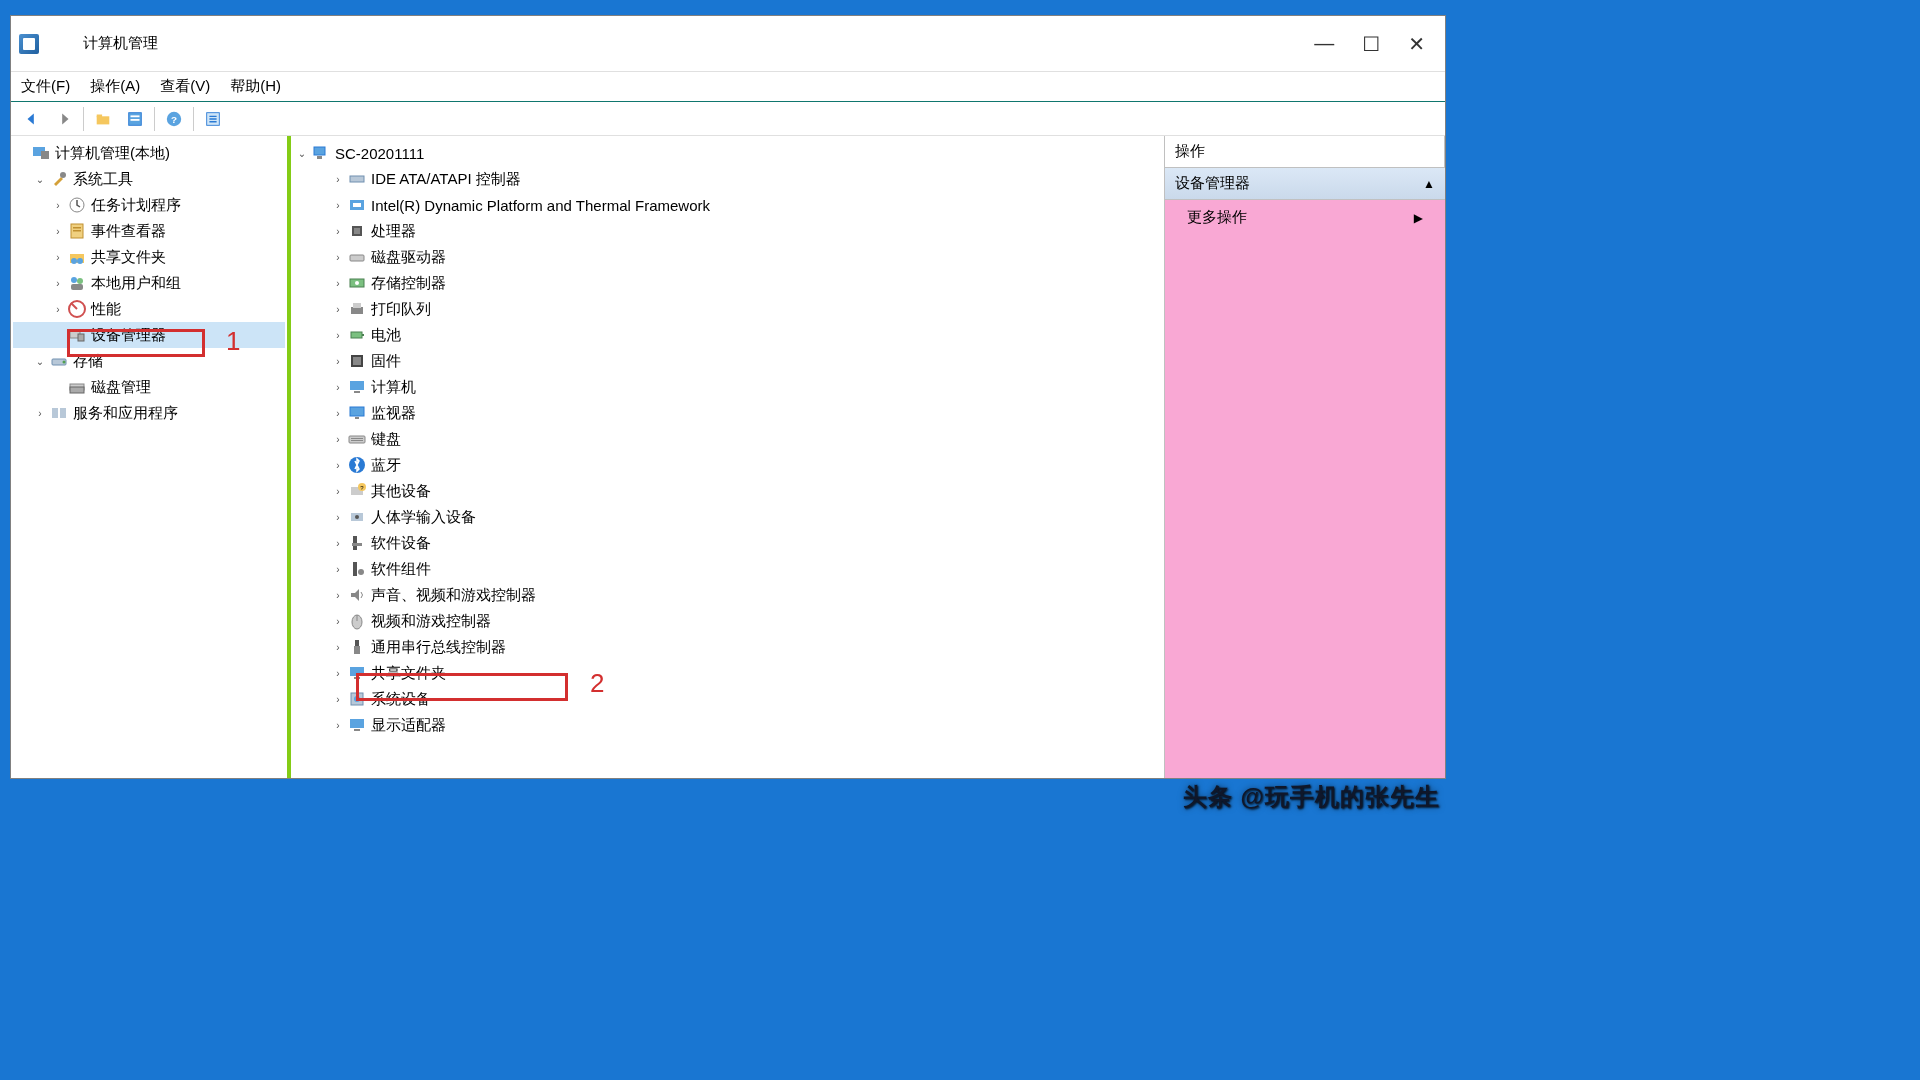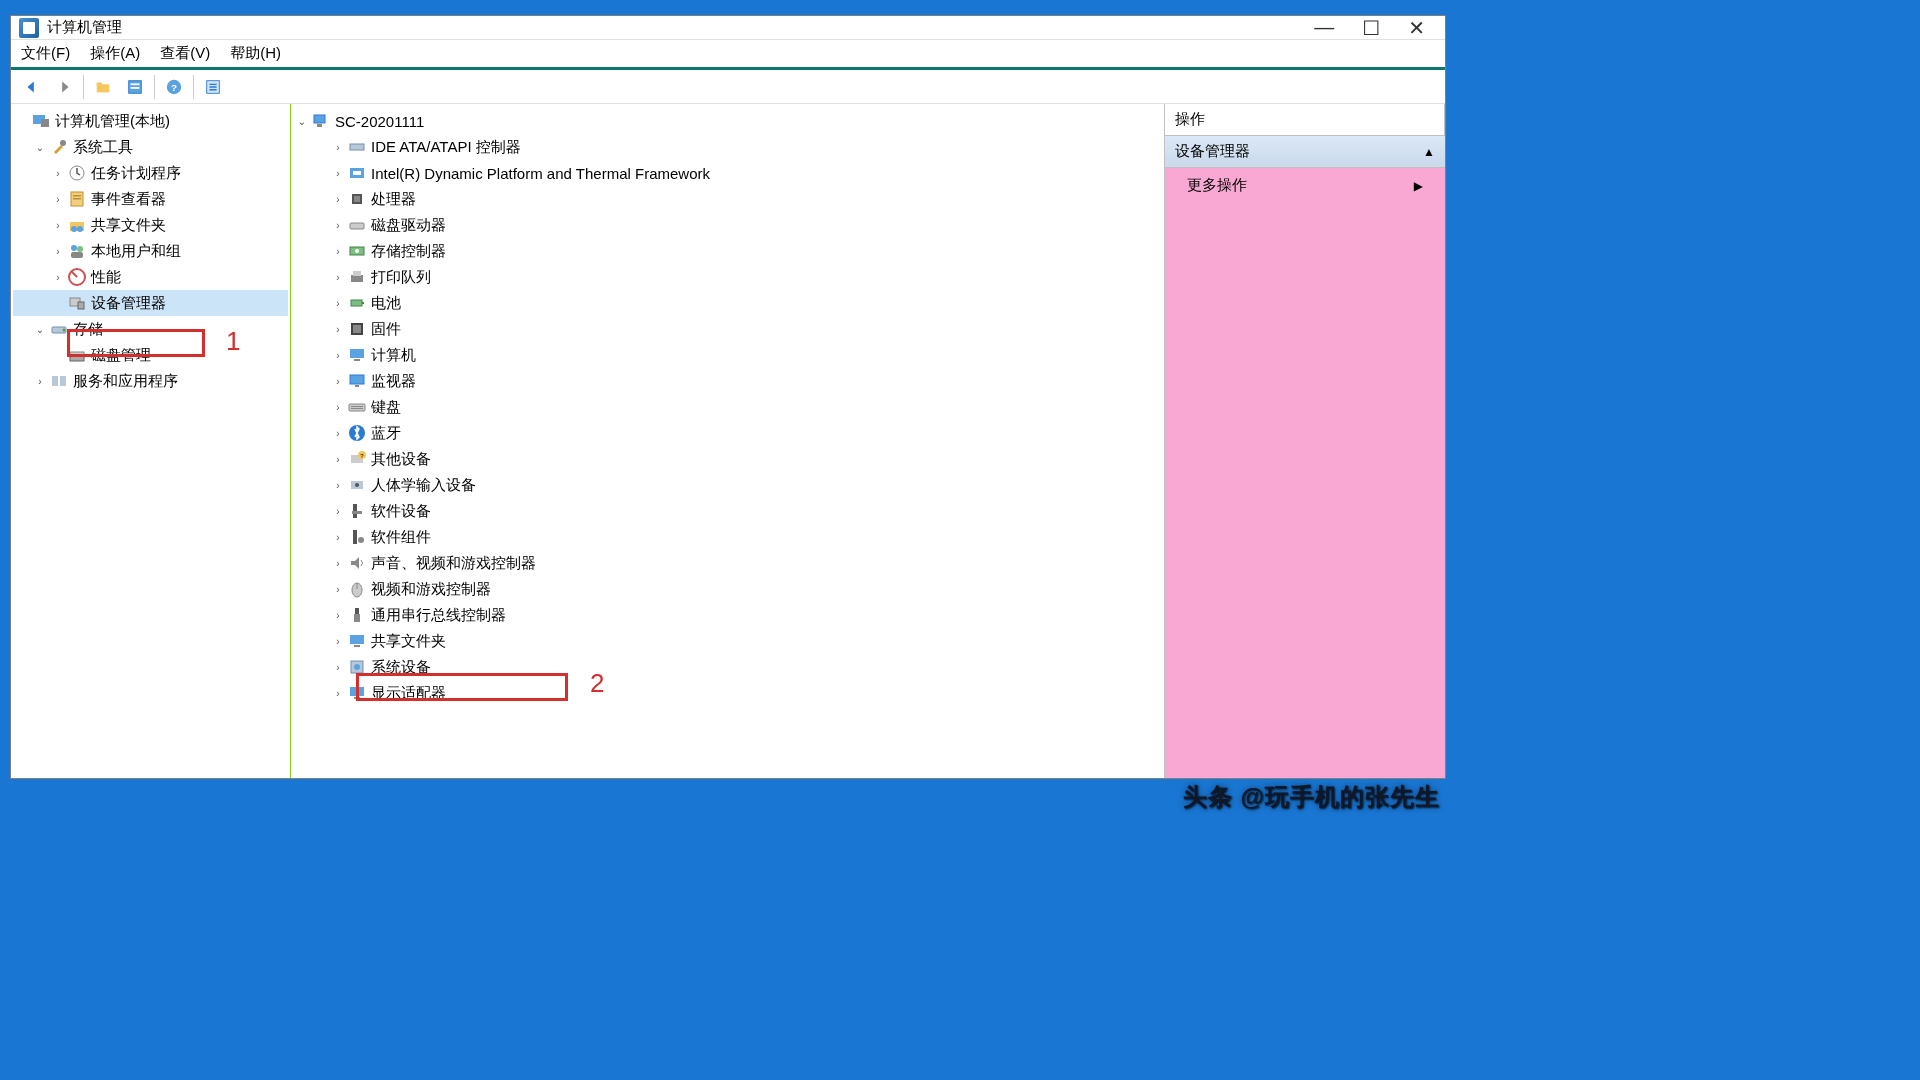--- a/index.html
+++ b/index.html
@@ -17,47 +17,48 @@
   top: 15px;
   left: 10px;
   right: 10px;
   bottom: 40px;
   background: #fff;
   border: 1px solid #808080;
   display: flex;
   flex-direction: column;
 }
 .titlebar {
-  height: 24px;
+  height: 56px;
   display: flex;
   align-items: center;
   padding: 0 8px;
   background: #fff;
   border-bottom: 1px solid #e0e0e0;
+  gap: 36px;
 }
 .titlebar .title-icon {
   width: 20px; height: 20px; margin-right: 8px;
   background: linear-gradient(135deg,#4a90d0,#2060a0);
   border-radius: 2px;
   position: relative;
 }
 .titlebar .title-icon::after {
   content:""; position:absolute; top:4px; left:4px; right:4px; bottom:4px;
   background:#fff; border-radius:1px;
 }
 .titlebar .title-text { font-size: 15px; }
 .win-controls { margin-left:auto; display:flex; gap:28px; padding-right:12px;}
 .win-controls span { font-size:20px; color:#333; cursor:default; font-family:"Segoe UI Symbol", sans-serif;}
 .menubar {
   height: 30px;
   display:flex;
   align-items:center;
   padding: 0 10px;
   gap: 20px;
-  border-bottom: 3px solid #0f766e;
+  border-bottom: 1px solid #0f766e;
   font-size:15px;
 }
 .menubar span { cursor:default; }
 .toolbar {
   height: 34px;
   display:flex;
   align-items:center;
   padding: 0 6px;
   gap: 2px;
   border-bottom: 1px solid #e0e0e0;
@@ -72,21 +73,21 @@
 .tbtn svg { width:18px; height:18px; }
 .divider { width:1px; height:24px; background:#ccc; margin:0 2px;}
 
 .content {
   flex:1;
   display:flex;
   min-height:0;
 }
 .left-pane {
   width: 280px;
-  border-right: 1px solid #84cc16;
+  border-right: 4px solid #84cc16;
   background:#fff;
   padding: 4px 2px;
   overflow:auto;
 }
 .center-pane {
   flex:1;
   min-width:0;
   display:flex;
   position:relative;
 }

